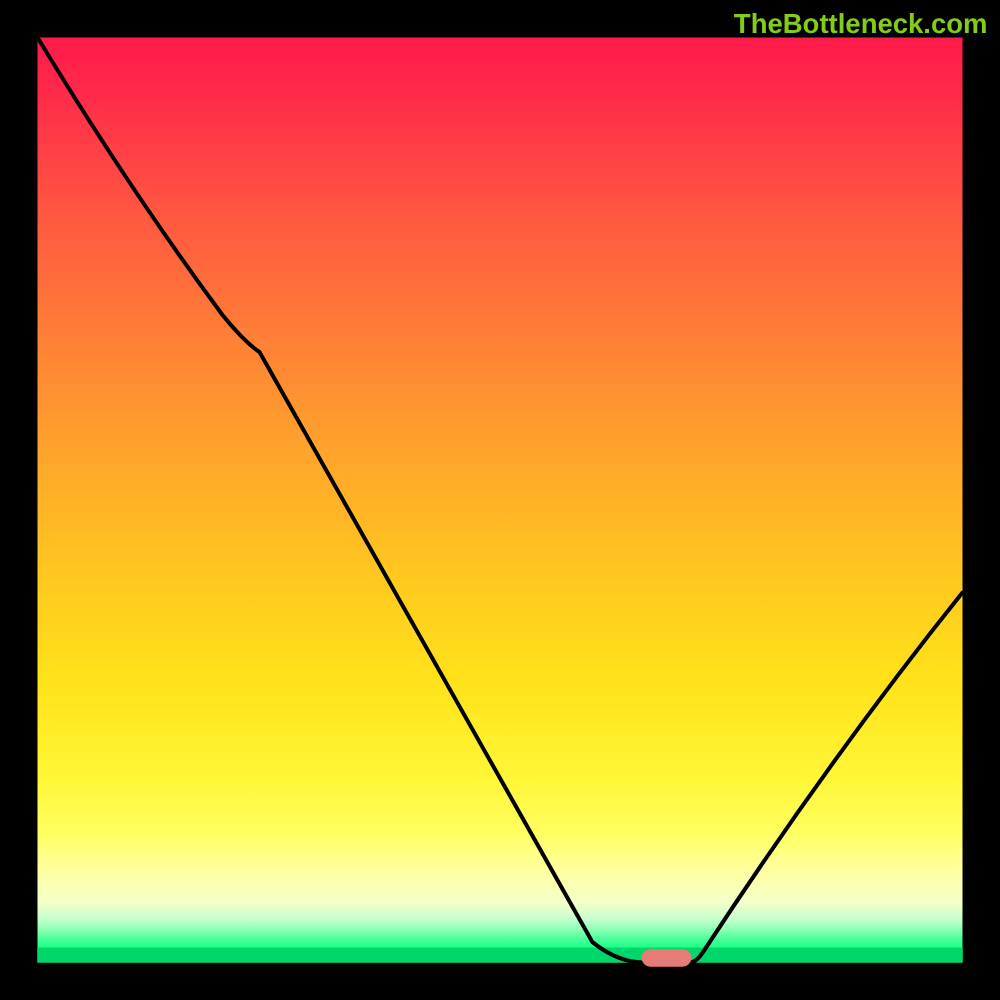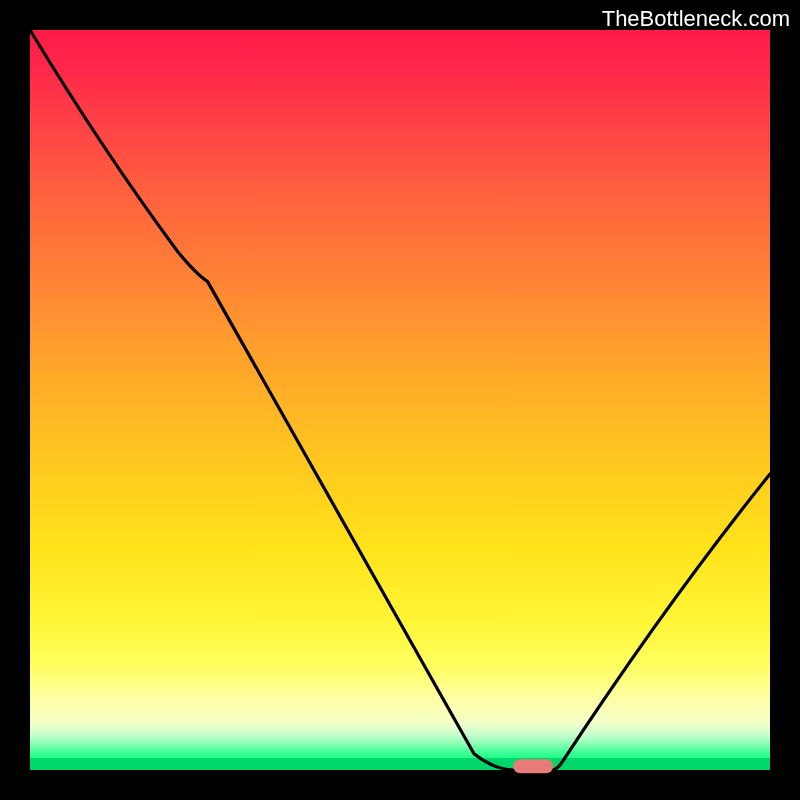--- a/index.html
+++ b/index.html
@@ -40,24 +40,24 @@
   .green-strip{
     position:absolute;left:0;right:0;bottom:0;height:12px;
     background:#00d76a;
   }
   svg.overlay{
     position:absolute;inset:0;width:100%;height:100%;
     overflow:visible;
   }
   .attribution{
     position:absolute;top:6px;right:10px;
-    color:#ffffff;
+    color:#84cc16;
     font-size:22px;
     letter-spacing:0px;
-    font-weight:400;
+    font-weight:700;
     user-select:none;
   }
 </style>
 </head>
 <body>
 
 <div class="chart-wrap">
 
   <div class="attribution">TheBottleneck.com</div>
 

